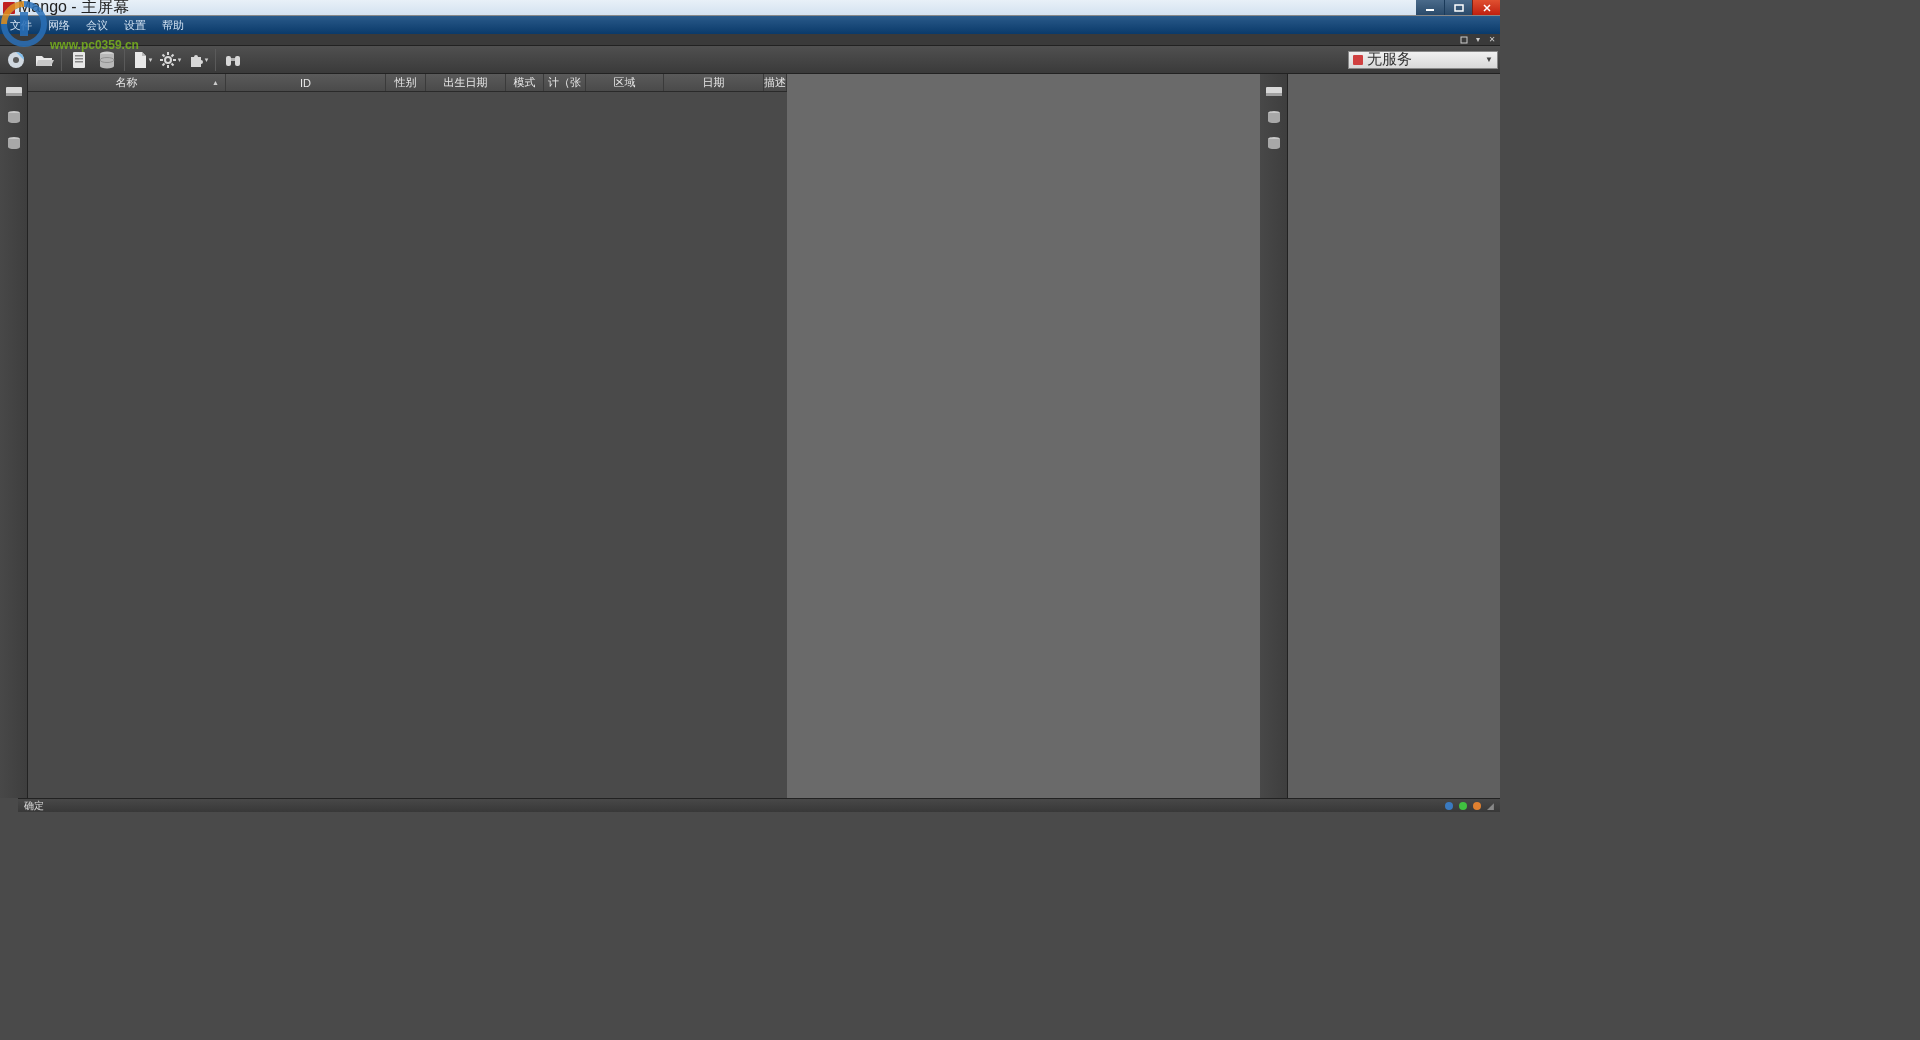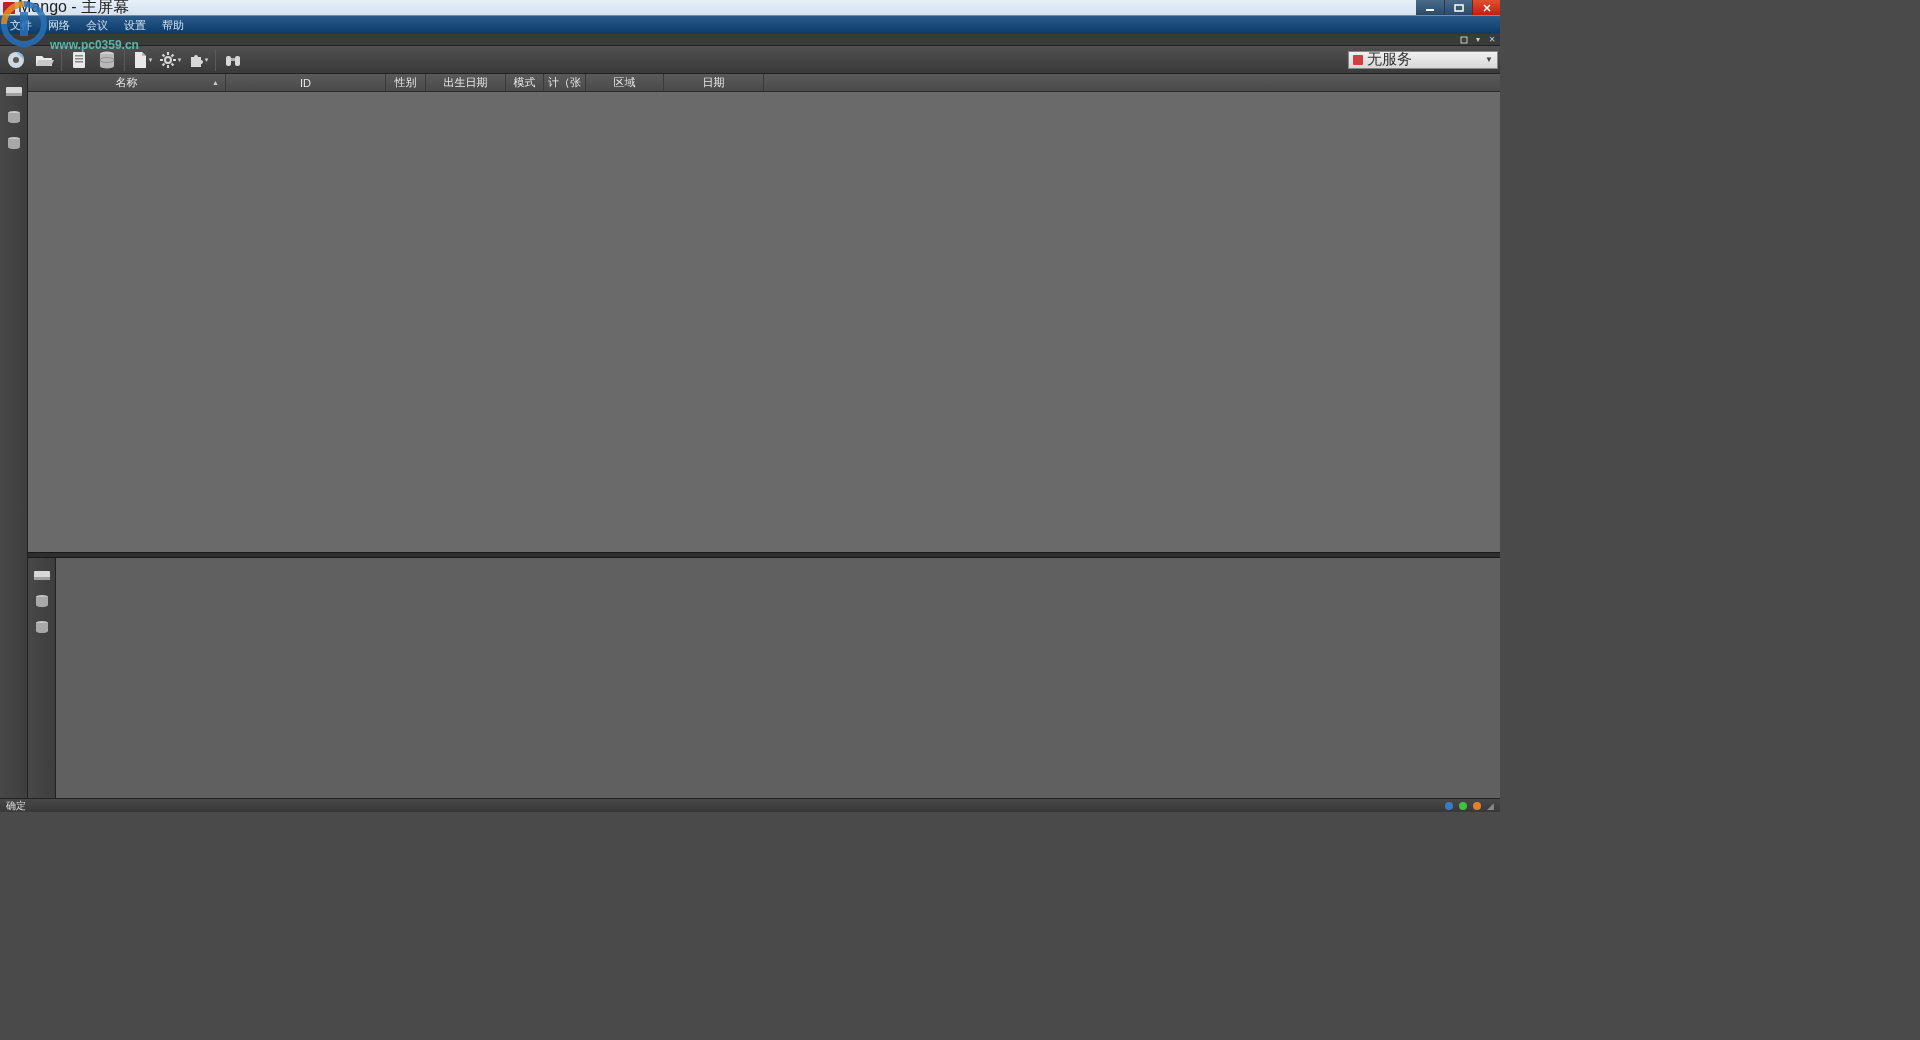--- a/index.html
+++ b/index.html
@@ -34,21 +34,21 @@
   color: #d0e0f0;
   padding-left: 2px;
   position: relative;
 }
 .menubar .menu-item { padding: 0 8px; cursor: default; }
 .watermark-logo {
   position: absolute; left: 0; top: 0; width: 48px; height: 48px; z-index: 50;
   pointer-events: none; opacity: 0.85;
 }
 .watermark-text {
-  position: absolute; left: 50px; top: 38px; font-size: 12px; color: #5eead4; z-index:50;
+  position: absolute; left: 50px; top: 38px; font-size: 12px; color: #84cc16; z-index:50;
   pointer-events:none; font-weight:bold; opacity:0.7;
 }
 
 
 .substrip {
   height: 12px;
   background: #3a3a3a;
   border-bottom: 1px solid #222;
   display: flex;
   justify-content: flex-end;
@@ -79,21 +79,21 @@
   padding-left: 4px;
   position:relative;
 }
 .service-combo .combo-icon { width:10px;height:10px; background:#d04040; margin-right:4px; border-radius:1px; }
 .service-combo::after { content:"▼"; position:absolute; right:4px; font-size:8px; color:#444; }
 
 
 .workspace { display:flex; height: calc(100% - 16px - 18px - 12px - 28px - 14px); }
 .sidebar { width: 28px; background: linear-gradient(to right,#484848,#3e3e3e); border-right:1px solid #222; display:flex; flex-direction:column; align-items:center; padding-top:4px; }
 .side-btn { width:22px; height:20px; margin:3px 0; display:flex; align-items:center; justify-content:center; }
-.content-split { flex:1; display:flex; flex-direction:column; }
+.content-split { flex:1; display:flex; flex-direction:row; }
 
 
 .table-header {
   height: 18px;
   background: linear-gradient(to bottom,#5a5a5a,#4a4a4a);
   border-bottom:1px solid #2a2a2a;
   display:flex;
   font-size:11px;
   color:#e8e8e8;
 }
@@ -109,20 +109,21 @@
 .bottom-content { flex:1; background:#606060; }
 
 
 .statusbar {
   height:14px;
   background: linear-gradient(to bottom,#484848,#383838);
   border-top:1px solid #222;
   display:flex; align-items:center;
   font-size:10px; color:#ddd;
   padding: 0 6px;
+  margin-left: 18px;
 }
 .statusbar .st-spacer { flex:1; }
 .st-dot { width:8px; height:8px; border-radius:50%; margin-left:6px; }
 .dot-blue { background:#3a7ac0; }
 .dot-green { background:#40c040; }
 .dot-orange { background:#e08030; }
 .st-grip { margin-left:6px; color:#888; font-size:9px; }
 
 
 svg { display:block; }
@@ -293,20 +294,23 @@
         </div>
       <div class="th-cell" style="width:42px">
           <span>计（张</span>
         </div>
       <div class="th-cell" style="width:78px">
           <span>区域</span>
         </div>
       <div class="th-cell" style="width:100px">
           <span>日期</span>
         </div>
+      <div class="th-cell" style="flex:1">
+          <span>描述</span>
+        </div>
     </div>
     <div class="table-body"></div>
 
     <div class="splitter"></div>
 
     <div class="bottom-panel">
       <div class="sidebar">
         <div class="side-btn">
           <svg width="18" height="14">
               <rect x="1" y="3" width="16" height="8" rx="1" fill="#d8d8d8"></rect>

